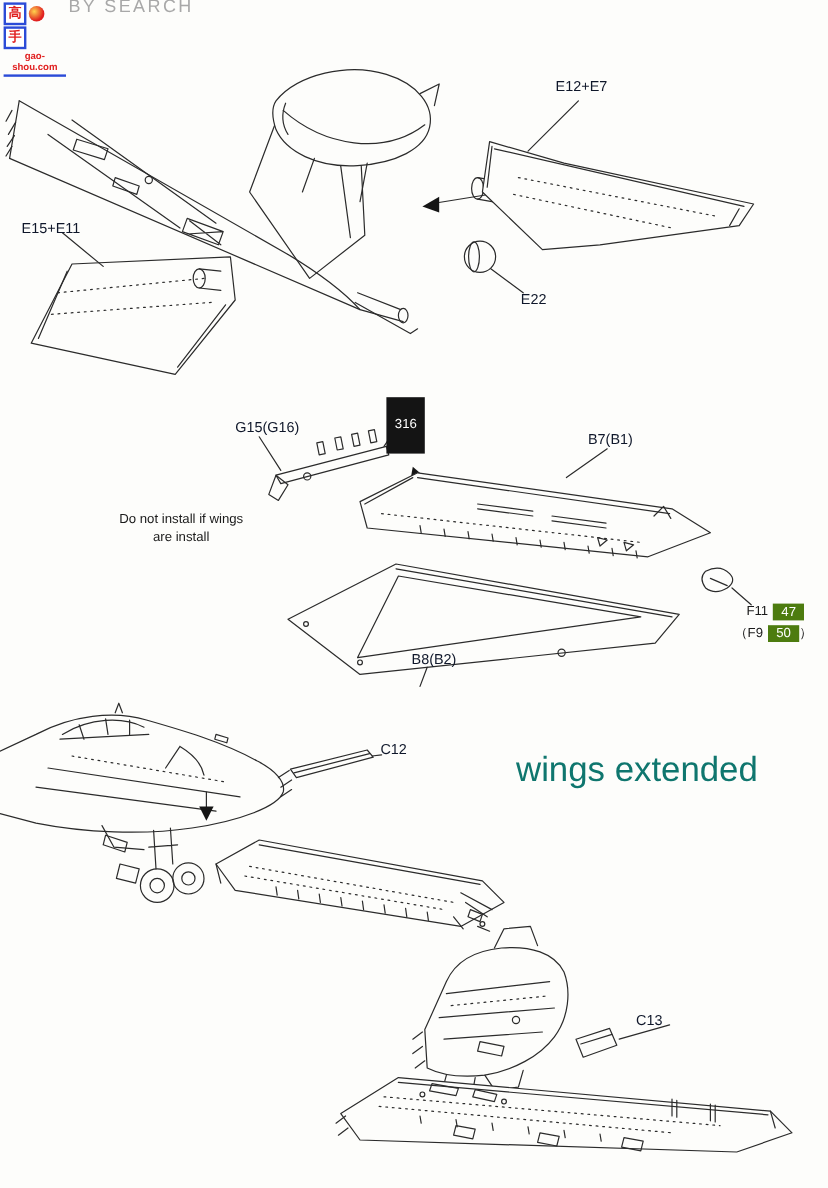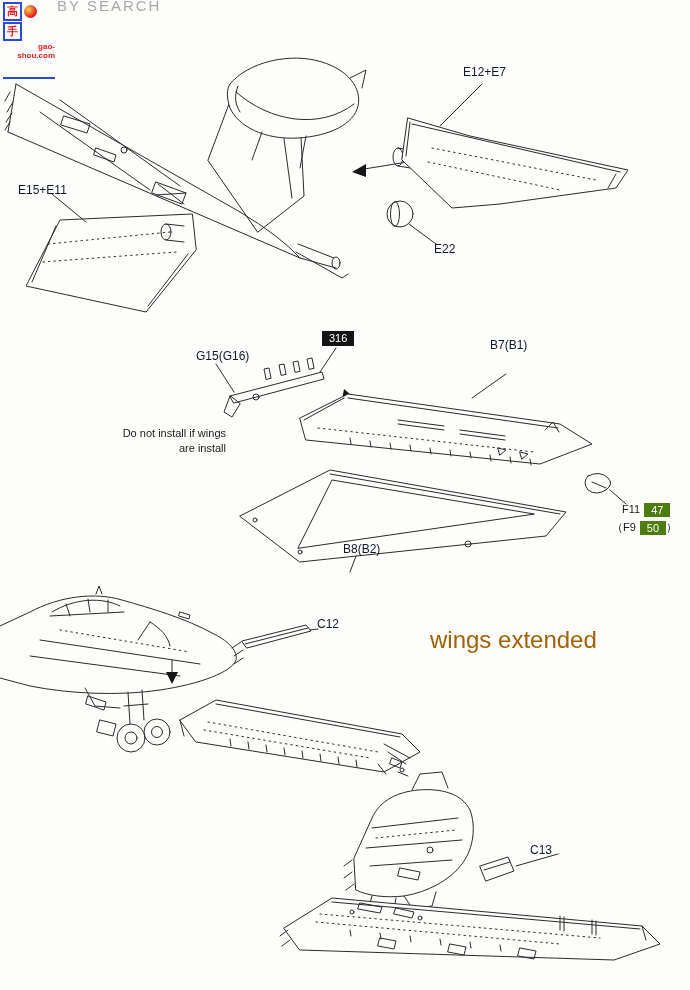--- a/index.html
+++ b/index.html
@@ -1,31 +1,31 @@
 <!DOCTYPE html>
 <html><head>
 <meta charset="utf-8">
 <style>
   html,body{margin:0;padding:0}
   body{background:#e9e9e9;font-family:"Liberation Sans",sans-serif}
   #sheet{position:relative;width:690px;height:990px;margin:0 auto;background:#fdfdfb;overflow:hidden}
   #artwork{position:absolute;left:0;top:0}
   .lbl{position:absolute;font-size:12px;color:#0f172a;white-space:nowrap}
   .hdr{position:absolute;left:57px;top:-3px;font-size:15px;color:#a8a8a8;letter-spacing:2px}
-  .badge{position:absolute;background:#141414;color:#fff;font-size:11px;line-height:15px;padding:0 7px;white-space:nowrap}
+  .badge{position:absolute;background:#141414;color:#fff;font-size:11px;line-height:15px;padding:16px 7px;white-space:nowrap}
   .frow{position:absolute;font-size:11px;color:#1a1a1a;white-space:nowrap}
   .badge-inline{display:inline-block;background:#4d7c0f;color:#fff;font-size:11px;line-height:14px;padding:0 7px;margin-left:4px;vertical-align:middle}
-  .note{position:absolute;left:76px;top:426px;width:150px;font-size:11px;color:#1a1a1a;text-align:right;line-height:1.35}
-  .title-big{position:absolute;left:430px;top:626px;font-size:24px;color:#a16207}
+  .note{position:absolute;left:76px;top:426px;width:150px;font-size:11px;color:#1a1a1a;text-align:center;line-height:1.35}
+  .title-big{position:absolute;left:430px;top:626px;font-size:29px;color:#0f766e}
   
   .wm{position:absolute;left:3px;top:2px;width:58px}
   .wm-row{display:flex;align-items:center;gap:2px}
   .wm-box{width:15px;height:15px;border:2px solid #2b4bd7;color:#e02020;font-size:11px;line-height:15px;text-align:center;font-weight:bold;background:#fff}
   .wm-ball{width:13px;height:13px;border-radius:50%;background:radial-gradient(circle at 35% 35%, #ffd24d, #e02020 65%)}
-  .wm-site{color:#e02020;font-size:8px;font-weight:bold;margin-top:1px;border-bottom:2px solid #2b4bd7;padding-bottom:17px;width:52px;text-align:right}
+  .wm-site{color:#e02020;font-size:8px;font-weight:bold;margin-top:1px;border-bottom:2px solid #2b4bd7;padding-bottom:2px;width:52px;text-align:center}
 </style>
 </head>
 <body>
 
 <div id="sheet">
 
   <svg id="artwork" width="690" height="990" viewBox="0 0 690 990">
     <g stroke="#2b2b2b" stroke-width="1" fill="none" stroke-linecap="round" stroke-linejoin="round">
 
       <g>
@@ -215,21 +215,21 @@
   </div>
 
   <div class="hdr">BY SEARCH</div>
 
   <div class="lbl" style="left:18px;top:183px">E15+E11</div>
   <div class="lbl" style="left:463px;top:65px">E12+E7</div>
   <div class="lbl" style="left:434px;top:242px">E22</div>
 
   <div class="badge" style="left:322px;top:331px">316</div>
   <div class="lbl" style="left:196px;top:349px">G15(G16)</div>
-  <div class="lbl" style="left:490px;top:338px">B7(B1)</div>
+  <div class="lbl" style="left:490px;top:359px">B7(B1)</div>
   <div class="note">
     <div>Do not install if wings</div>
     <div>are install</div>
   </div>
   <div class="lbl" style="left:343px;top:542px">B8(B2)</div>
   <div class="frow" style="left:622px;top:503px">
     <span>F11</span><span class="badge-inline">47</span>
   </div>
   <div class="frow" style="left:612px;top:520px">
     <span>（F9</span><span class="badge-inline">50</span><span>）</span>

